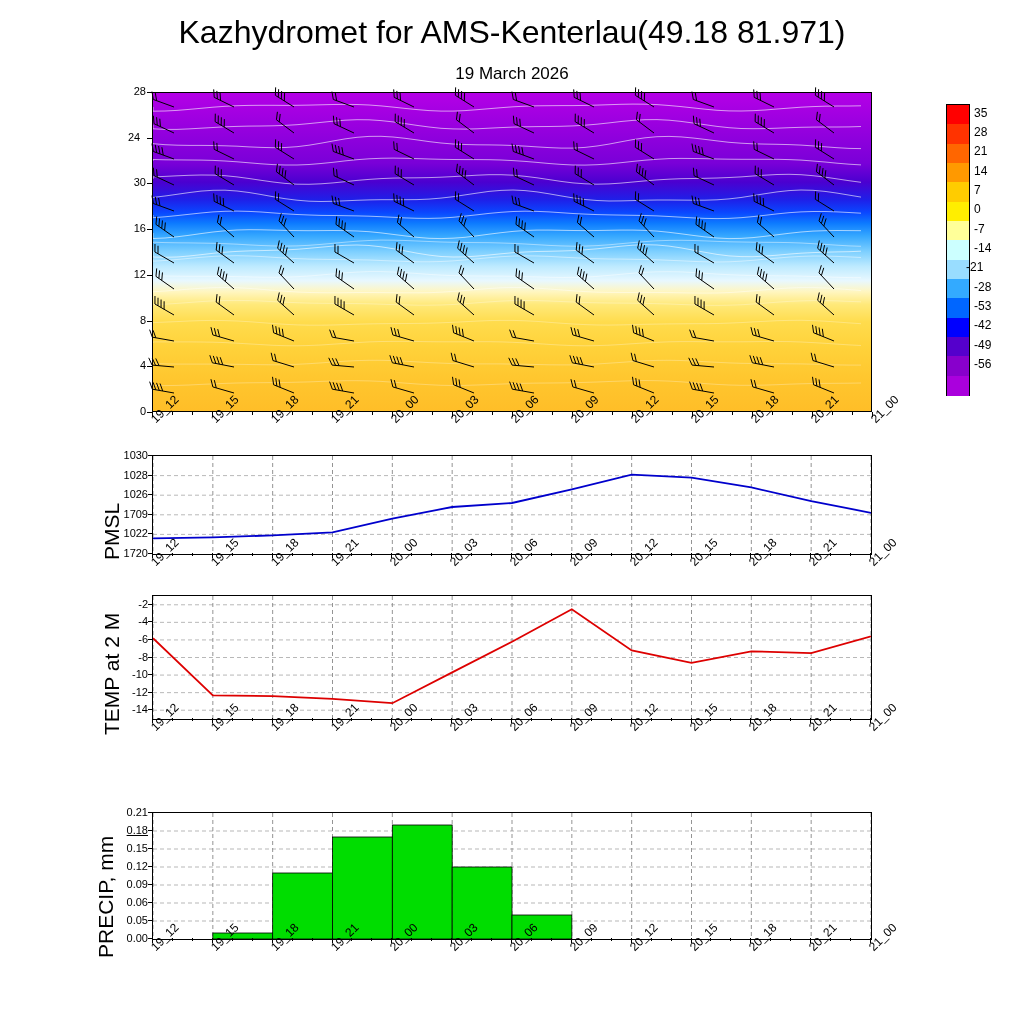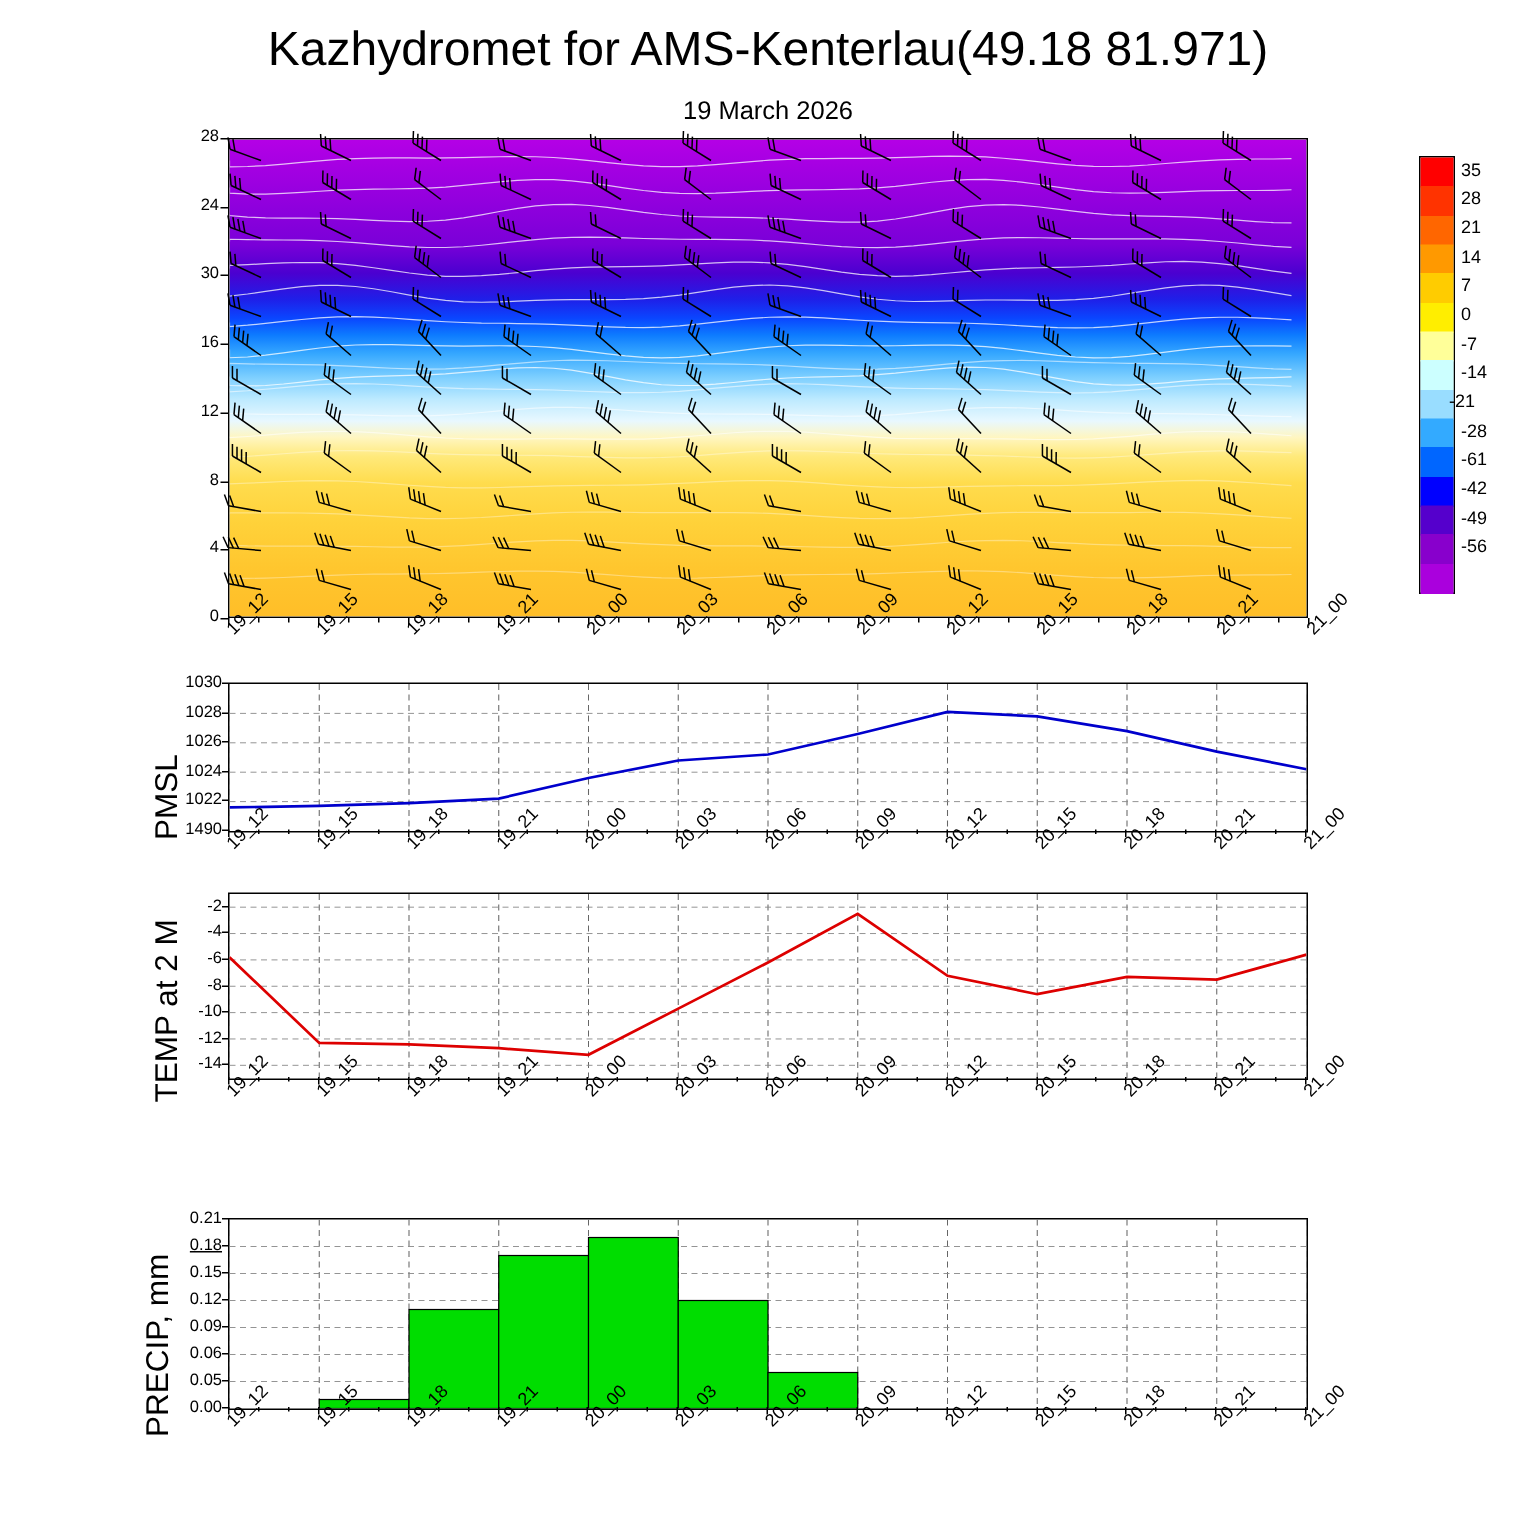--- a/index.html
+++ b/index.html
@@ -768,21 +768,21 @@
 <div class="ytick" style="left: 122px; top: 359.286px; width: 24px;">4</div>
 <div class="tickmark" style="left: 147px; top: 366.286px; width: 5px; height: 1px;"></div>
 <div class="ytick" style="left: 122px; top: 313.571px; width: 24px;">8</div>
 <div class="tickmark" style="left: 147px; top: 320.571px; width: 5px; height: 1px;"></div>
 <div class="ytick" style="left: 122px; top: 267.857px; width: 24px;">12</div>
 <div class="tickmark" style="left: 147px; top: 274.857px; width: 5px; height: 1px;"></div>
 <div class="ytick" style="left: 122px; top: 222.143px; width: 24px;">16</div>
 <div class="tickmark" style="left: 147px; top: 229.143px; width: 5px; height: 1px;"></div>
 <div class="ytick" style="left: 122px; top: 176.429px; width: 24px;">30</div>
 <div class="tickmark" style="left: 147px; top: 183.429px; width: 5px; height: 1px;"></div>
-<div class="ytick" style="left: 122px; top: 130.714px; width: 24px;">24</div>
+<div class="ytick" style="left: 122px; top: 130.714px; width: 24px; text-align: center;">24</div>
 <div class="tickmark" style="left: 147px; top: 137.714px; width: 5px; height: 1px;"></div>
 <div class="ytick" style="left: 122px; top: 85px; width: 24px;">28</div>
 <div class="tickmark" style="left: 147px; top: 92px; width: 5px; height: 1px;"></div>
 <div class="xtick" style="left: 148px; top: 416px;">19_12</div>
 <div class="tickmark" style="left: 152px; top: 412px; width: 1px; height: 5px;"></div>
 <div class="xtick" style="left: 208px; top: 416px;">19_15</div>
 <div class="tickmark" style="left: 212px; top: 412px; width: 1px; height: 5px;"></div>
 <div class="xtick" style="left: 268px; top: 416px;">19_18</div>
 <div class="tickmark" style="left: 272px; top: 412px; width: 1px; height: 5px;"></div>
 <div class="xtick" style="left: 328px; top: 416px;">19_21</div>
@@ -832,29 +832,29 @@
 <div class="ytick-cb" style="left: 974px; top: 105.667px;">35</div>
 <div class="ytick-cb" style="left: 974px; top: 125px;">28</div>
 <div class="ytick-cb" style="left: 974px; top: 144.333px;">21</div>
 <div class="ytick-cb" style="left: 974px; top: 163.667px;">14</div>
 <div class="ytick-cb" style="left: 974px; top: 183px;">7</div>
 <div class="ytick-cb" style="left: 974px; top: 202.333px;">0</div>
 <div class="ytick-cb" style="left: 974px; top: 221.667px;">-7</div>
 <div class="ytick-cb" style="left: 974px; top: 241px;">-14</div>
 <div class="ytick-cb" style="left: 966px; top: 260.333px;">-21</div>
 <div class="ytick-cb" style="left: 974px; top: 279.667px;">-28</div>
-<div class="ytick-cb" style="left: 974px; top: 299px;">-61</div>
+<div class="ytick-cb" style="left: 974px; top: 299px;">-53</div>
 <div class="ytick-cb" style="left: 974px; top: 318.333px;">-42</div>
 <div class="ytick-cb" style="left: 974px; top: 337.667px;">-49</div>
 <div class="ytick-cb" style="left: 974px; top: 357px;">-56</div>
-<div class="ytick" style="left: 108px; top: 547px; width: 40px;">1490</div>
+<div class="ytick" style="left: 108px; top: 547px; width: 40px;">1720</div>
 <div class="tickmark" style="left: 148px; top: 553px; width: 4px; height: 1px;"></div>
 <div class="ytick" style="left: 108px; top: 527.4px; width: 40px;">1022</div>
 <div class="tickmark" style="left: 148px; top: 533.4px; width: 4px; height: 1px;"></div>
-<div class="ytick" style="left: 108px; top: 507.8px; width: 40px;">1024</div>
+<div class="ytick" style="left: 108px; top: 507.8px; width: 40px;">1709</div>
 <div class="tickmark" style="left: 148px; top: 513.8px; width: 4px; height: 1px;"></div>
 <div class="ytick" style="left: 108px; top: 488.2px; width: 40px;">1026</div>
 <div class="tickmark" style="left: 148px; top: 494.2px; width: 4px; height: 1px;"></div>
 <div class="ytick" style="left: 108px; top: 468.6px; width: 40px;">1028</div>
 <div class="tickmark" style="left: 148px; top: 474.6px; width: 4px; height: 1px;"></div>
 <div class="ytick" style="left: 108px; top: 449px; width: 40px;">1030</div>
 <div class="tickmark" style="left: 148px; top: 455px; width: 4px; height: 1px;"></div>
 <div class="xtick" style="left: 148px; top: 559px;">19_12</div>
 <div class="tickmark" style="left: 152px; top: 553px; width: 1px; height: 5px;"></div>
 <div class="xtick" style="left: 207.833px; top: 559px;">19_15</div>

